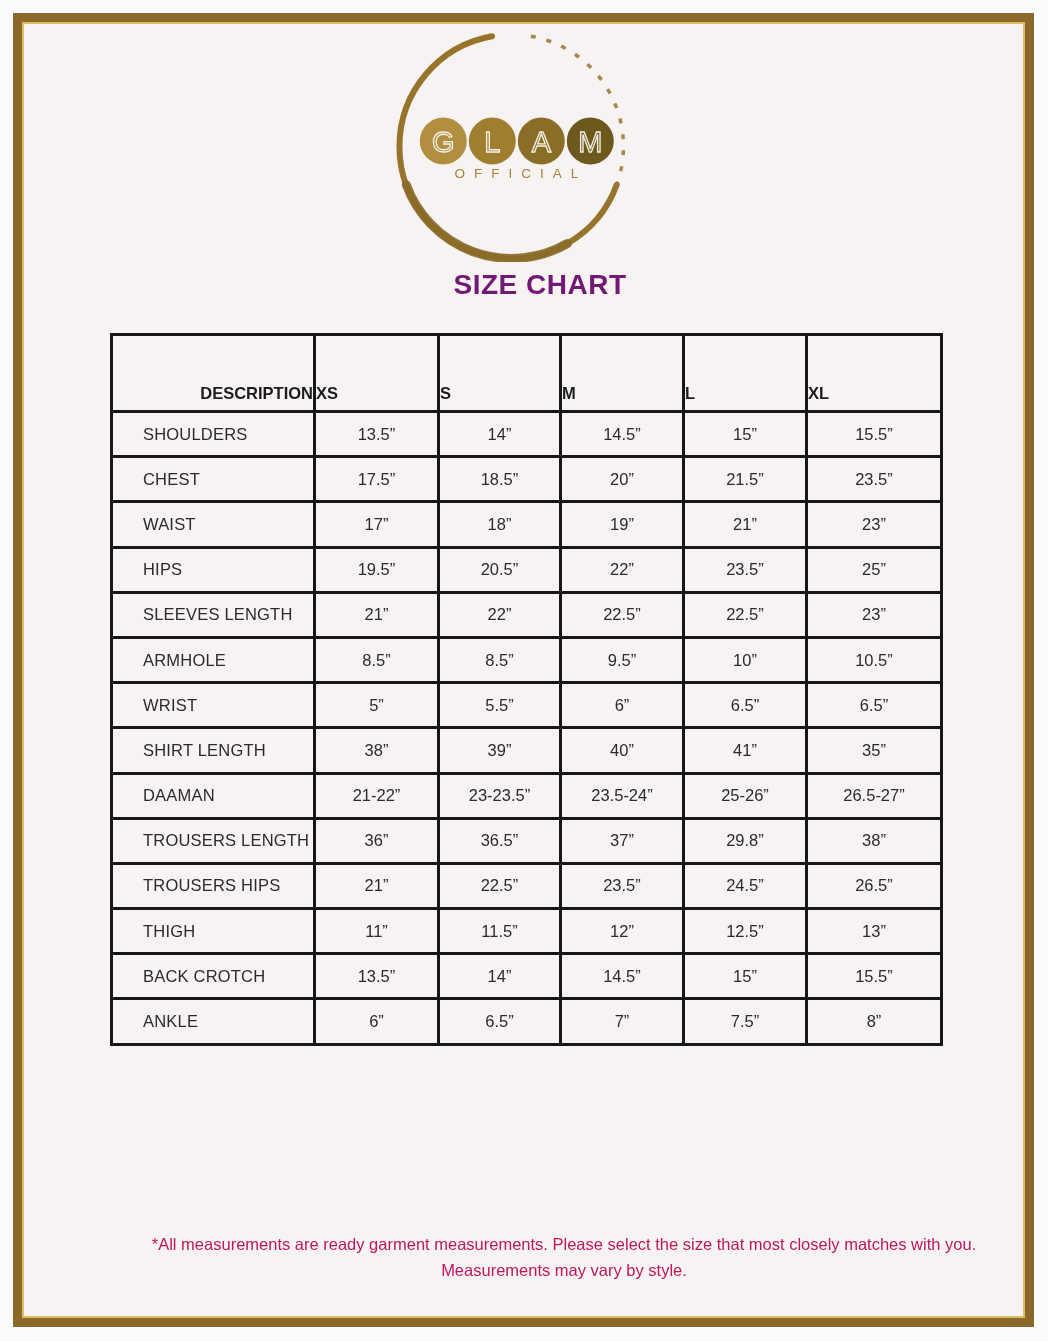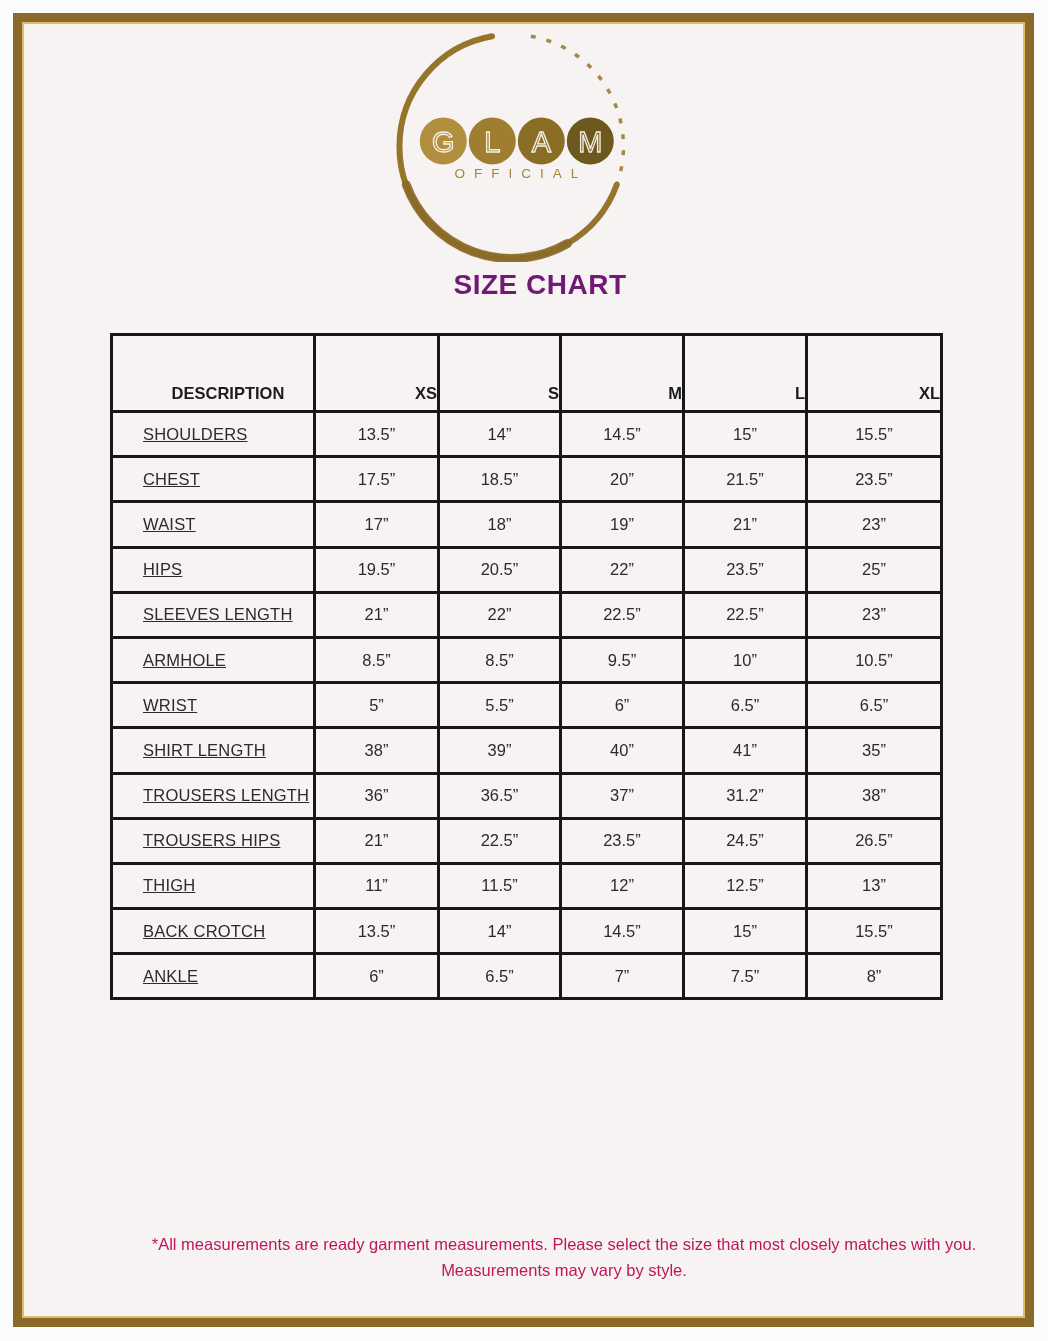--- a/index.html
+++ b/index.html
@@ -52,36 +52,35 @@
     border: 3px solid #171717;
     box-sizing: border-box;
     color: #2b2b2b;
   }
   table.size-table thead th {
     height: 77px;
     vertical-align: bottom;
     padding: 0 0 7px 0;
     font-size: 16.5px;
     font-weight: bold;
+    text-align: left;
+    color: #1c1c1c;
+  }
+  table.size-table thead th.desc {
     text-align: right;
-    color: #1c1c1c;
-  }
-  table.size-table thead th.desc {
-    text-align: center;
     padding-left: 30px;
   }
   table.size-table td {
     height: 45.2px;
     font-size: 16.5px;
   }
   td.label-cell {
     text-align: left;
     padding-left: 30px;
     letter-spacing: 0.2px;
-    text-decoration: underline;
   }
   td.value-cell { text-align: center; }
   .footnote {
     position: absolute;
     left: 0; top: 1231px;
     width: 100%;
     text-align: center;
     font-size: 16.5px;
     line-height: 26px;
     color: #be185d;
@@ -195,25 +194,33 @@
           </tr>
           <tr>
             <td class="label-cell">SHIRT LENGTH</td>
             <td class="value-cell">38”</td>
             <td class="value-cell">39”</td>
             <td class="value-cell">40”</td>
             <td class="value-cell">41”</td>
             <td class="value-cell">35”</td>
           </tr>
           <tr>
+            <td class="label-cell">DAAMAN</td>
+            <td class="value-cell">21-22”</td>
+            <td class="value-cell">23-23.5”</td>
+            <td class="value-cell">23.5-24”</td>
+            <td class="value-cell">25-26”</td>
+            <td class="value-cell">26.5-27”</td>
+          </tr>
+          <tr>
             <td class="label-cell">TROUSERS LENGTH</td>
             <td class="value-cell">36”</td>
             <td class="value-cell">36.5”</td>
             <td class="value-cell">37”</td>
-            <td class="value-cell">31.2”</td>
+            <td class="value-cell">29.8”</td>
             <td class="value-cell">38”</td>
           </tr>
           <tr>
             <td class="label-cell">TROUSERS HIPS</td>
             <td class="value-cell">21”</td>
             <td class="value-cell">22.5”</td>
             <td class="value-cell">23.5”</td>
             <td class="value-cell">24.5”</td>
             <td class="value-cell">26.5”</td>
           </tr>

